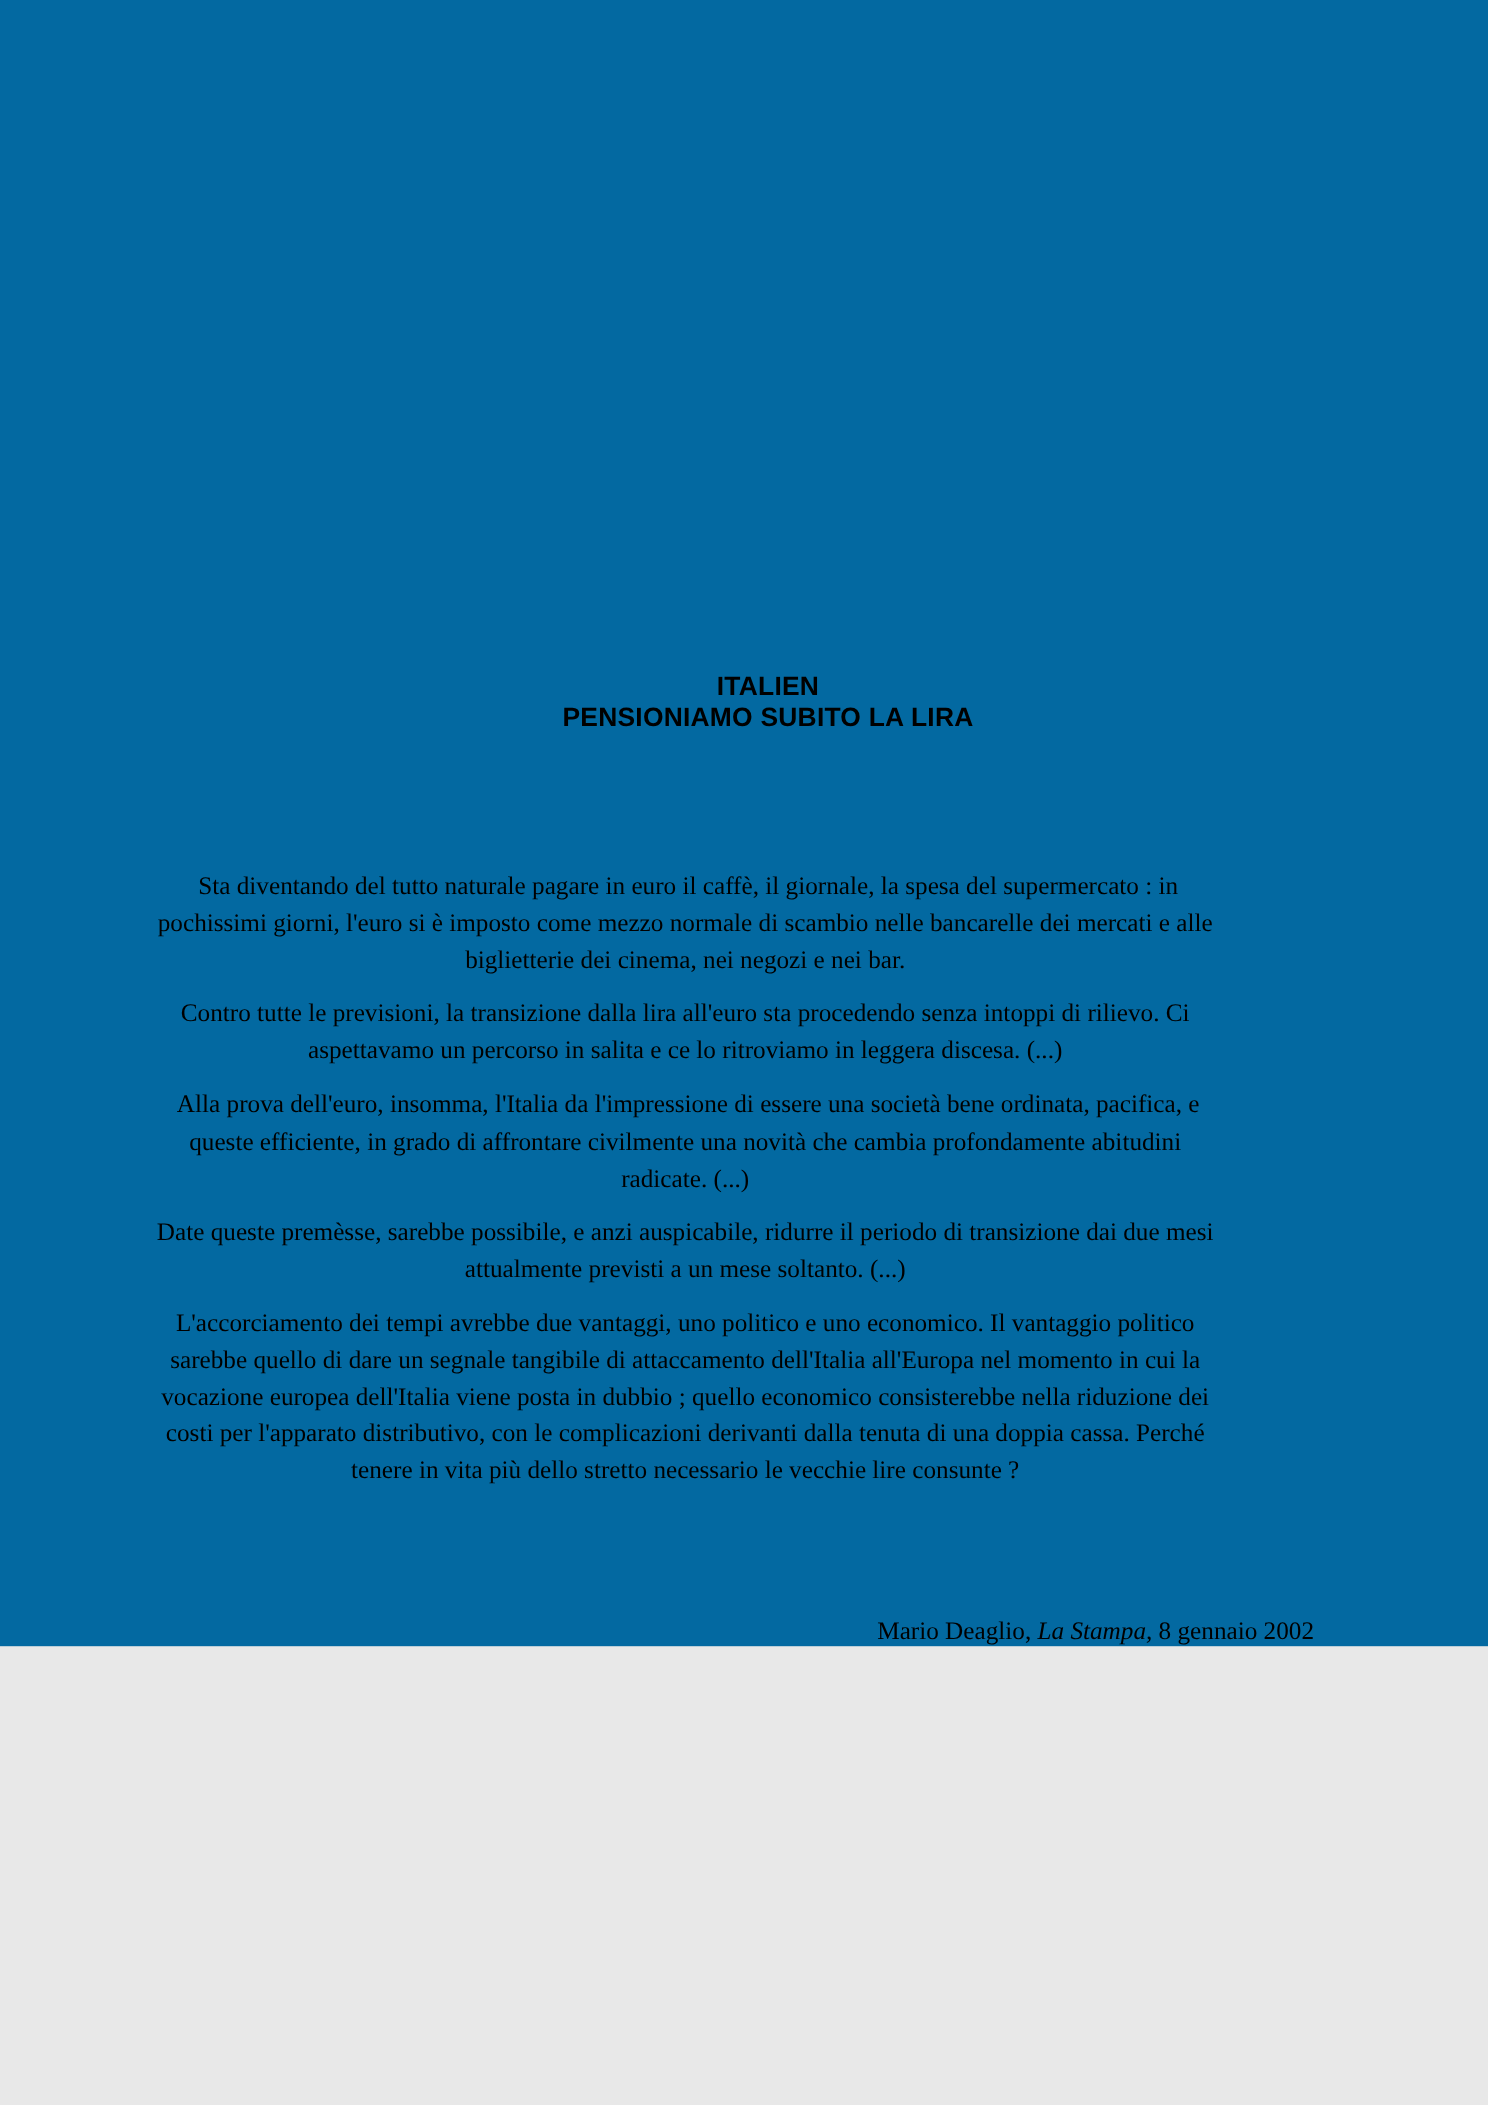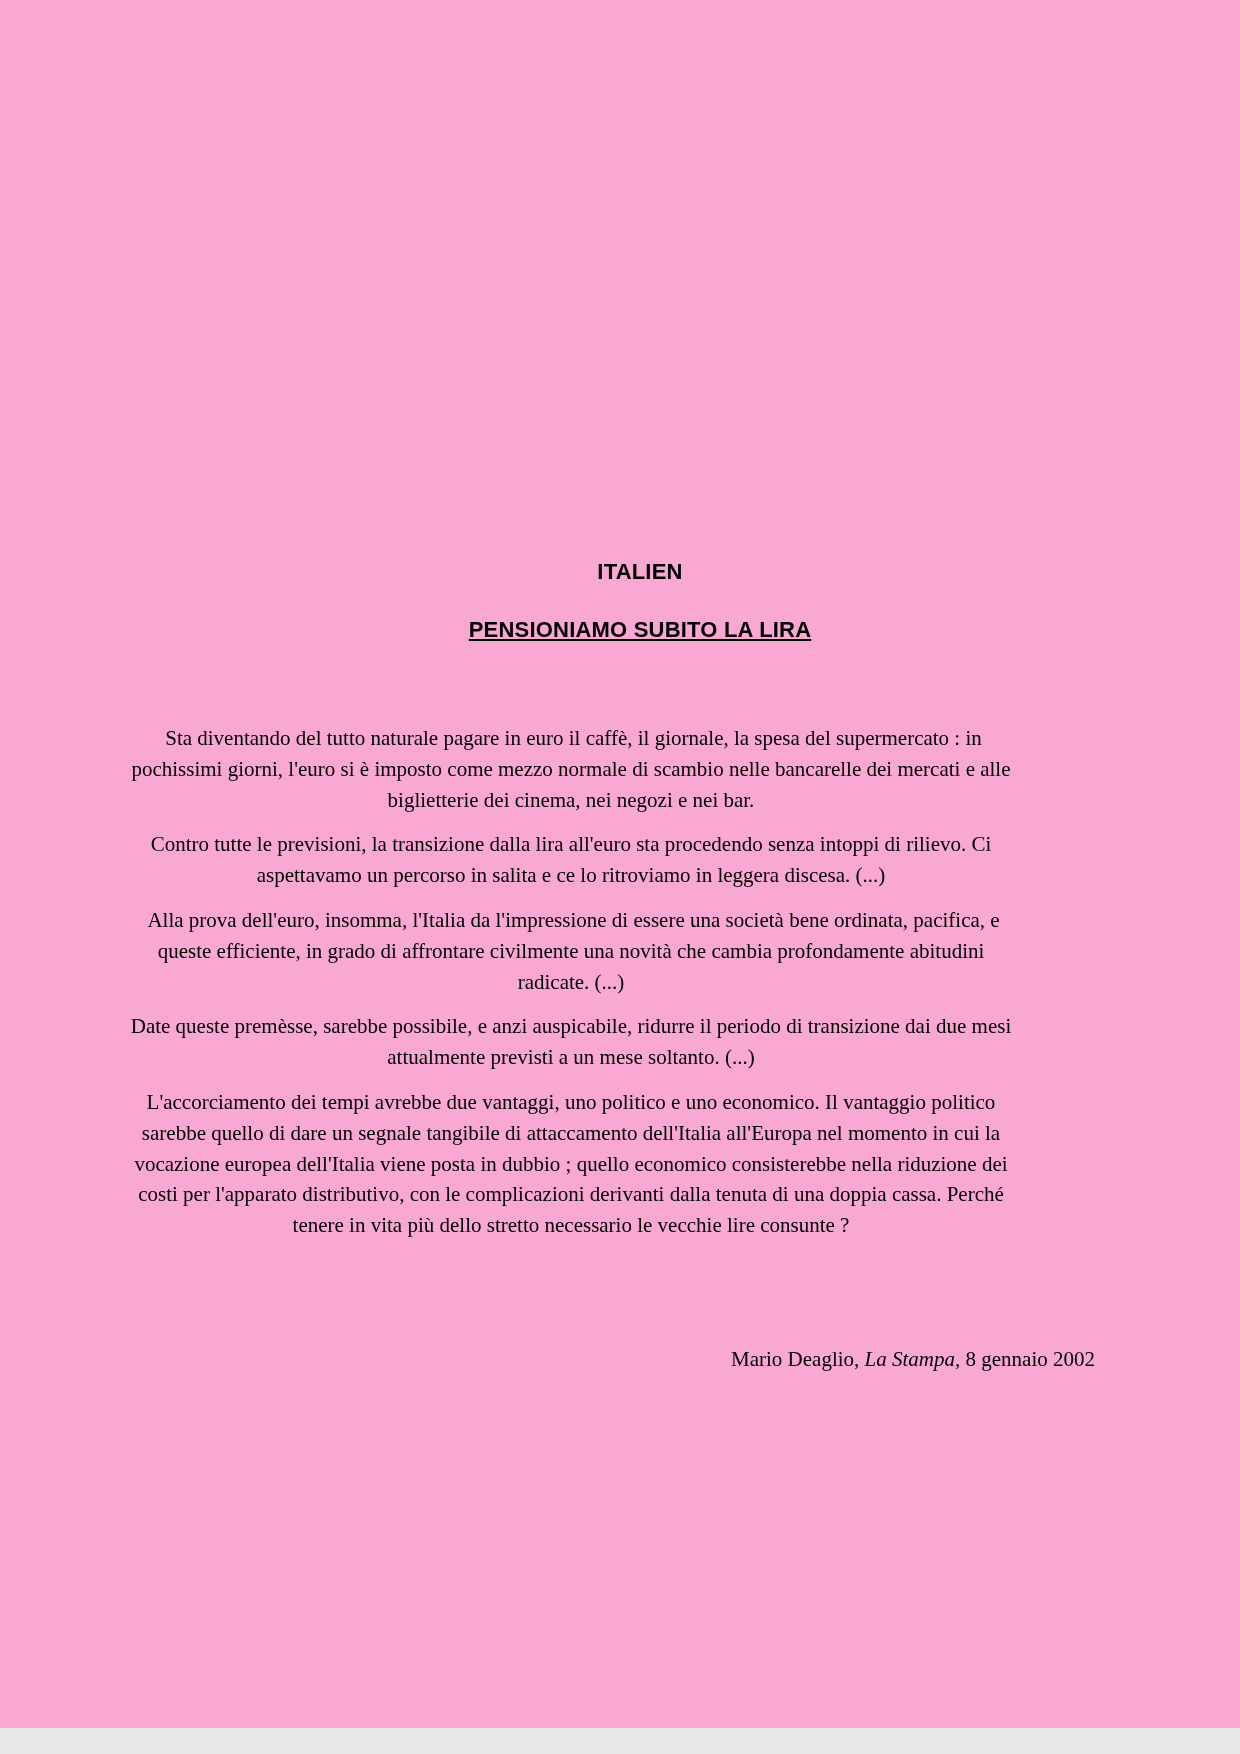--- a/index.html
+++ b/index.html
@@ -3,40 +3,38 @@
 <meta charset="utf-8">
 <style>
   html, body {
     margin: 0;
     padding: 0;
     background: #e8e8e8;
   }
   .page {
     position: relative;
     width: 1240px;
-    height: 1728px;
+    height: 1372px;
     margin: 0 auto;
-    background: #f9a8d4;
+    background: #0369a1;
     color: #000000;
     overflow: hidden;
   }
   .heading-block {
     position: absolute;
     left: 40px;
     top: 559px;
     width: 1200px;
     text-align: center;
     font-family: "Liberation Sans", "DejaVu Sans", sans-serif;
     font-weight: bold;
     font-size: 22px;
     letter-spacing: 0.2px;
   }
   .heading-block .subtitle {
-    margin-top: 32px;
-    text-decoration: underline;
   }
   .body-text {
     position: absolute;
     left: 121px;
     top: 723px;
     width: 900px;
     font-family: "Liberation Serif", "DejaVu Serif", serif;
     font-size: 21px;
     line-height: 30.8px;
     text-align: center;

